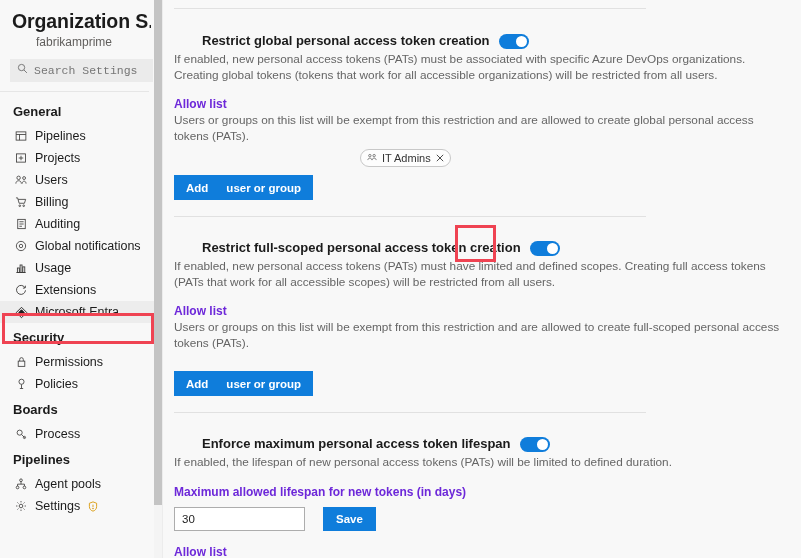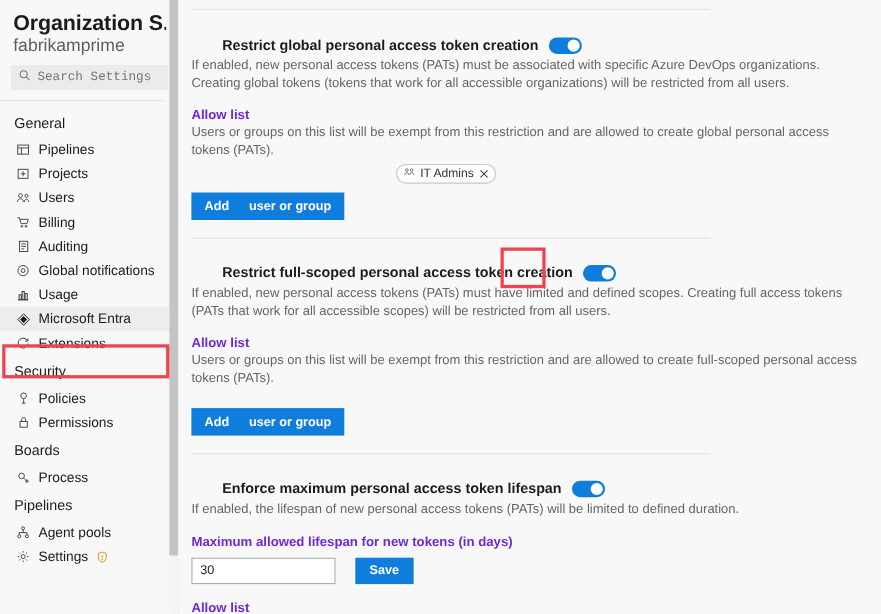--- a/index.html
+++ b/index.html
@@ -32,25 +32,26 @@
   .sb-title {
     font-size: 19.5px;
     font-weight: 600;
     color: #1b1b1b;
     letter-spacing: -0.1px;
     line-height: 24px;
     white-space: nowrap;
     overflow: hidden;
   }
   .sb-sub {
-    font-size: 16px;
+    font-size: 12px;
     color: #605e5c;
     line-height: 16px;
     margin-top: 1px;
     white-space: nowrap;
+    margin-left: 24px;
   }
   .sb-search {
     margin: 9px 10px 4px 10px;
     height: 23px;
     background: #ebebeb;
     display: flex;
     align-items: center;
     padding: 0 7px;
     gap: 6px;
     cursor: text;
@@ -64,21 +65,21 @@
   }
   .sb-divider {
     margin: 9px 0 0 0;
     height: 1px;
     background: #e6e6e6;
     width: 149px;
   }
   .sb-nav { padding-top: 5px; }
   .sb-group {
     font-size: 13px;
-    font-weight: 400;
+    font-weight: 700;
     color: #1b1b1b;
     padding: 5px 0 3px 13px;
     line-height: 20px;
   }
   .sb-item {
     display: flex;
     align-items: center;
     gap: 7px;
     height: 22px;
     padding-left: 14px;
@@ -352,61 +353,61 @@
           <svg width="12" height="12" viewBox="0 0 16 16" fill="none" stroke="#3b3a39" stroke-width="1.2">
             <line x1="1.8" y1="14" x2="14.2" y2="14"></line>
               <rect x="3.2" y="8" width="2.6" height="6"></rect>
               <rect x="6.8" y="4" width="2.6" height="10"></rect>
               <rect x="10.4" y="6.5" width="2.6" height="7.5"></rect>
           </svg>
         </span>
         <span>Usage</span>
       </div>
 
+      <div class="sb-item">
+        <span class="ic">
+          <svg width="12" height="12" viewBox="0 0 16 16" fill="none" stroke="#3b3a39" stroke-width="1.2">
+            <path d="M13.4 5.2A6 6 0 1 0 14 8.4"></path>
+              <polyline points="10.6,5.6 13.6,5.2 13.9,2.3"></polyline>
+          </svg>
+        </span>
+        <span>Extensions</span>
+      </div>
+
       <div class="sb-item selected">
         <span class="ic">
           <svg width="13" height="13" viewBox="0 0 16 16" fill="none" stroke="#1b1b1b" stroke-width="1.1">
             <polygon points="8,1.6 14.4,8 8,14.4 1.6,8"></polygon>
             <polygon points="8,4.6 11.4,8 8,11.4 4.6,8" fill="#1b1b1b"></polygon>
           </svg>
         </span>
         <span>Microsoft Entra</span>
       </div>
 
-      <div class="sb-item">
-        <span class="ic">
-          <svg width="12" height="12" viewBox="0 0 16 16" fill="none" stroke="#3b3a39" stroke-width="1.2">
-            <path d="M13.4 5.2A6 6 0 1 0 14 8.4"></path>
-              <polyline points="10.6,5.6 13.6,5.2 13.9,2.3"></polyline>
-          </svg>
-        </span>
-        <span>Extensions</span>
-      </div>
-
       <div class="sb-group">Security</div>
+
+      <div class="sb-item">
+        <span class="ic">
+          <svg width="11" height="12" viewBox="0 0 14 16" fill="none" stroke="#3b3a39" stroke-width="1.1">
+            <rect x="2.6" y="6.8" width="8.8" height="7"></rect>
+              <path d="M4.6 6.8V4.6a2.4 2.4 0 0 1 4.8 0v2.2"></path>
+          </svg>
+        </span>
+        <span>Permissions</span>
+      </div>
 
       <div class="sb-item">
         <span class="ic">
           <svg width="11" height="12" viewBox="0 0 14 16" fill="none" stroke="#3b3a39" stroke-width="1.1">
             <circle cx="7" cy="5" r="3.4"></circle>
               <line x1="7" y1="8.6" x2="7" y2="14"></line>
               <line x1="4.8" y1="14" x2="9.2" y2="14"></line>
           </svg>
         </span>
         <span>Policies</span>
-      </div>
-
-      <div class="sb-item">
-        <span class="ic">
-          <svg width="11" height="12" viewBox="0 0 14 16" fill="none" stroke="#3b3a39" stroke-width="1.1">
-            <rect x="2.6" y="6.8" width="8.8" height="7"></rect>
-              <path d="M4.6 6.8V4.6a2.4 2.4 0 0 1 4.8 0v2.2"></path>
-          </svg>
-        </span>
-        <span>Permissions</span>
       </div>
 
       <div class="sb-group">Boards</div>
 
       <div class="sb-item">
         <span class="ic">
           <svg width="12" height="12" viewBox="0 0 16 16" fill="none" stroke="#3b3a39" stroke-width="1.1">
             <circle cx="6.2" cy="6.2" r="3.4"></circle>
               <line x1="8.8" y1="8.8" x2="13" y2="13"></line>
               <circle cx="12.6" cy="12.6" r="1.5"></circle>

